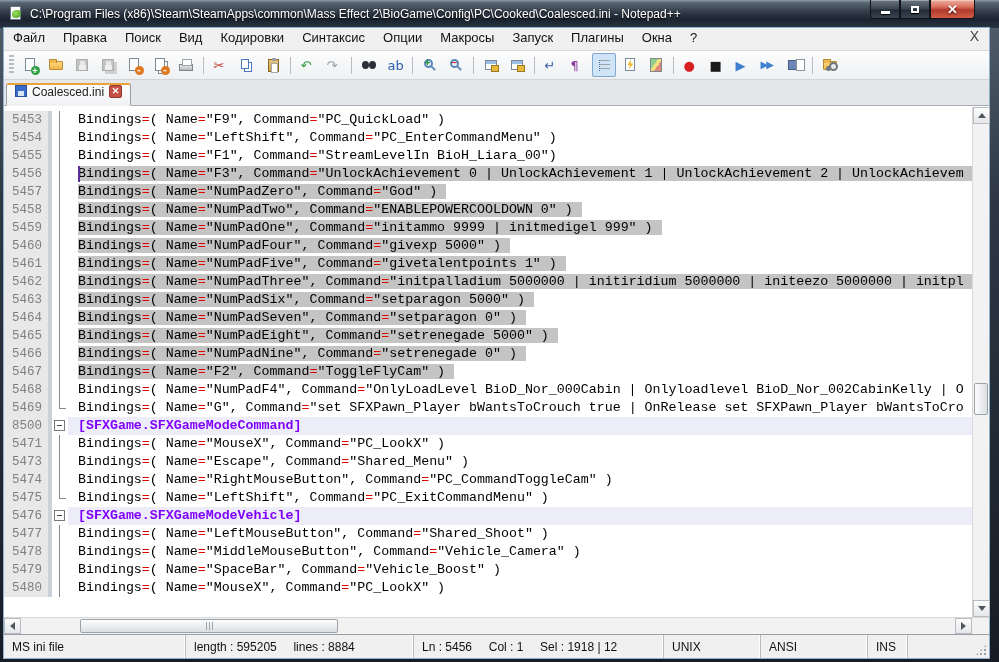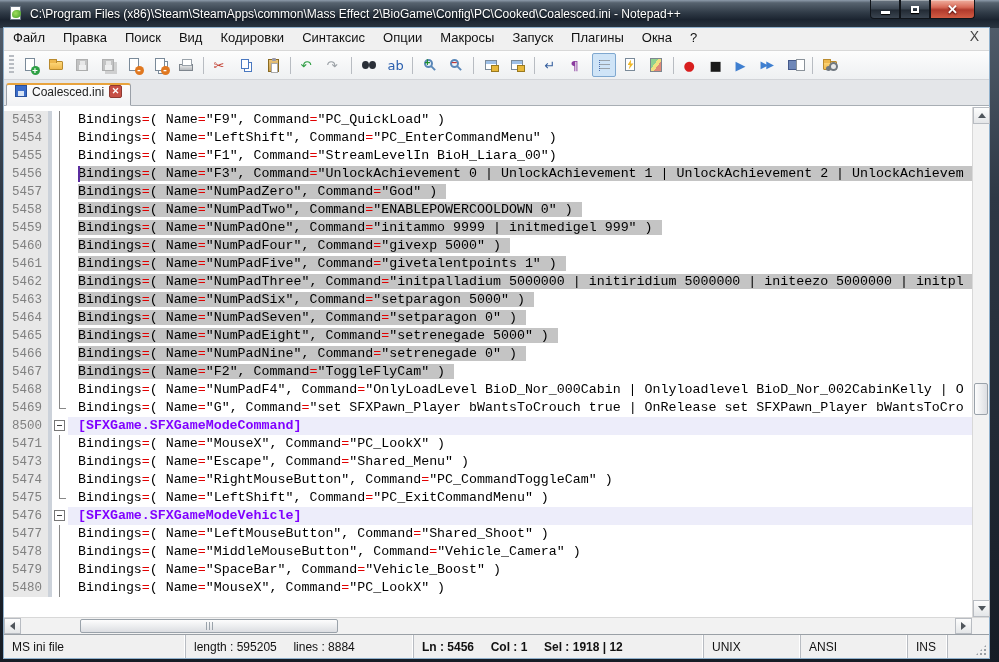--- a/index.html
+++ b/index.html
@@ -114,21 +114,21 @@
   .hscroll{flex:1;position:relative;}
   .hbtn{position:absolute;top:0;width:17px;height:16px;background:linear-gradient(180deg,#fdfdfd,#e4e6e8);border:1px solid #b8bcc2;display:flex;align-items:center;justify-content:center;}
   .hbtn.left{left:0;} .hbtn.right{right:0;}
   .hthumb{position:absolute;left:76px;top:1px;width:258px;height:14px;background:linear-gradient(180deg,#fdfdfd,#dcdee2);border:1px solid #9aa2aa;border-radius:2px;display:flex;align-items:center;justify-content:center;gap:2px;}
   .hthumb i{width:1px;height:8px;background:#9aa2aa;}
   .corner{flex:0 0 17px;background:#f2f2f2;}
 
   
   .statusbar{height:24px;background:#f0f0f0;border-top:1px solid #9aa0a6;display:flex;align-items:stretch;font-size:12px;color:#111;}
   .sfield{display:flex;align-items:center;padding-left:8px;border-right:1px solid #b8bcc2;box-shadow:inset -1px 0 0 #fff;white-space:pre;overflow:hidden;}
-  .sfield.f1{width:182px;} .sfield.f2{width:228px;} .sfield.f3{width:290px;font-weight:bold;}
+  .sfield.f1{width:182px;} .sfield.f2{width:228px;} .sfield.f3{width:250px;}
   .sfield.f4{width:97px;} .sfield.f5{width:107px;} .sfield.f6{width:40px;}
   .sgrip{flex:1;position:relative;}
   .sgrip::after{content:"";position:absolute;right:2px;bottom:2px;width:12px;height:12px;
     background:radial-gradient(circle at 2px 2px,#9aa0a6 1px,transparent 1.5px) 0 0/4px 4px;clip-path:polygon(100% 0,100% 100%,0 100%);}
 </style>
 </head>
 <body>
 
 <div class="win">
 

